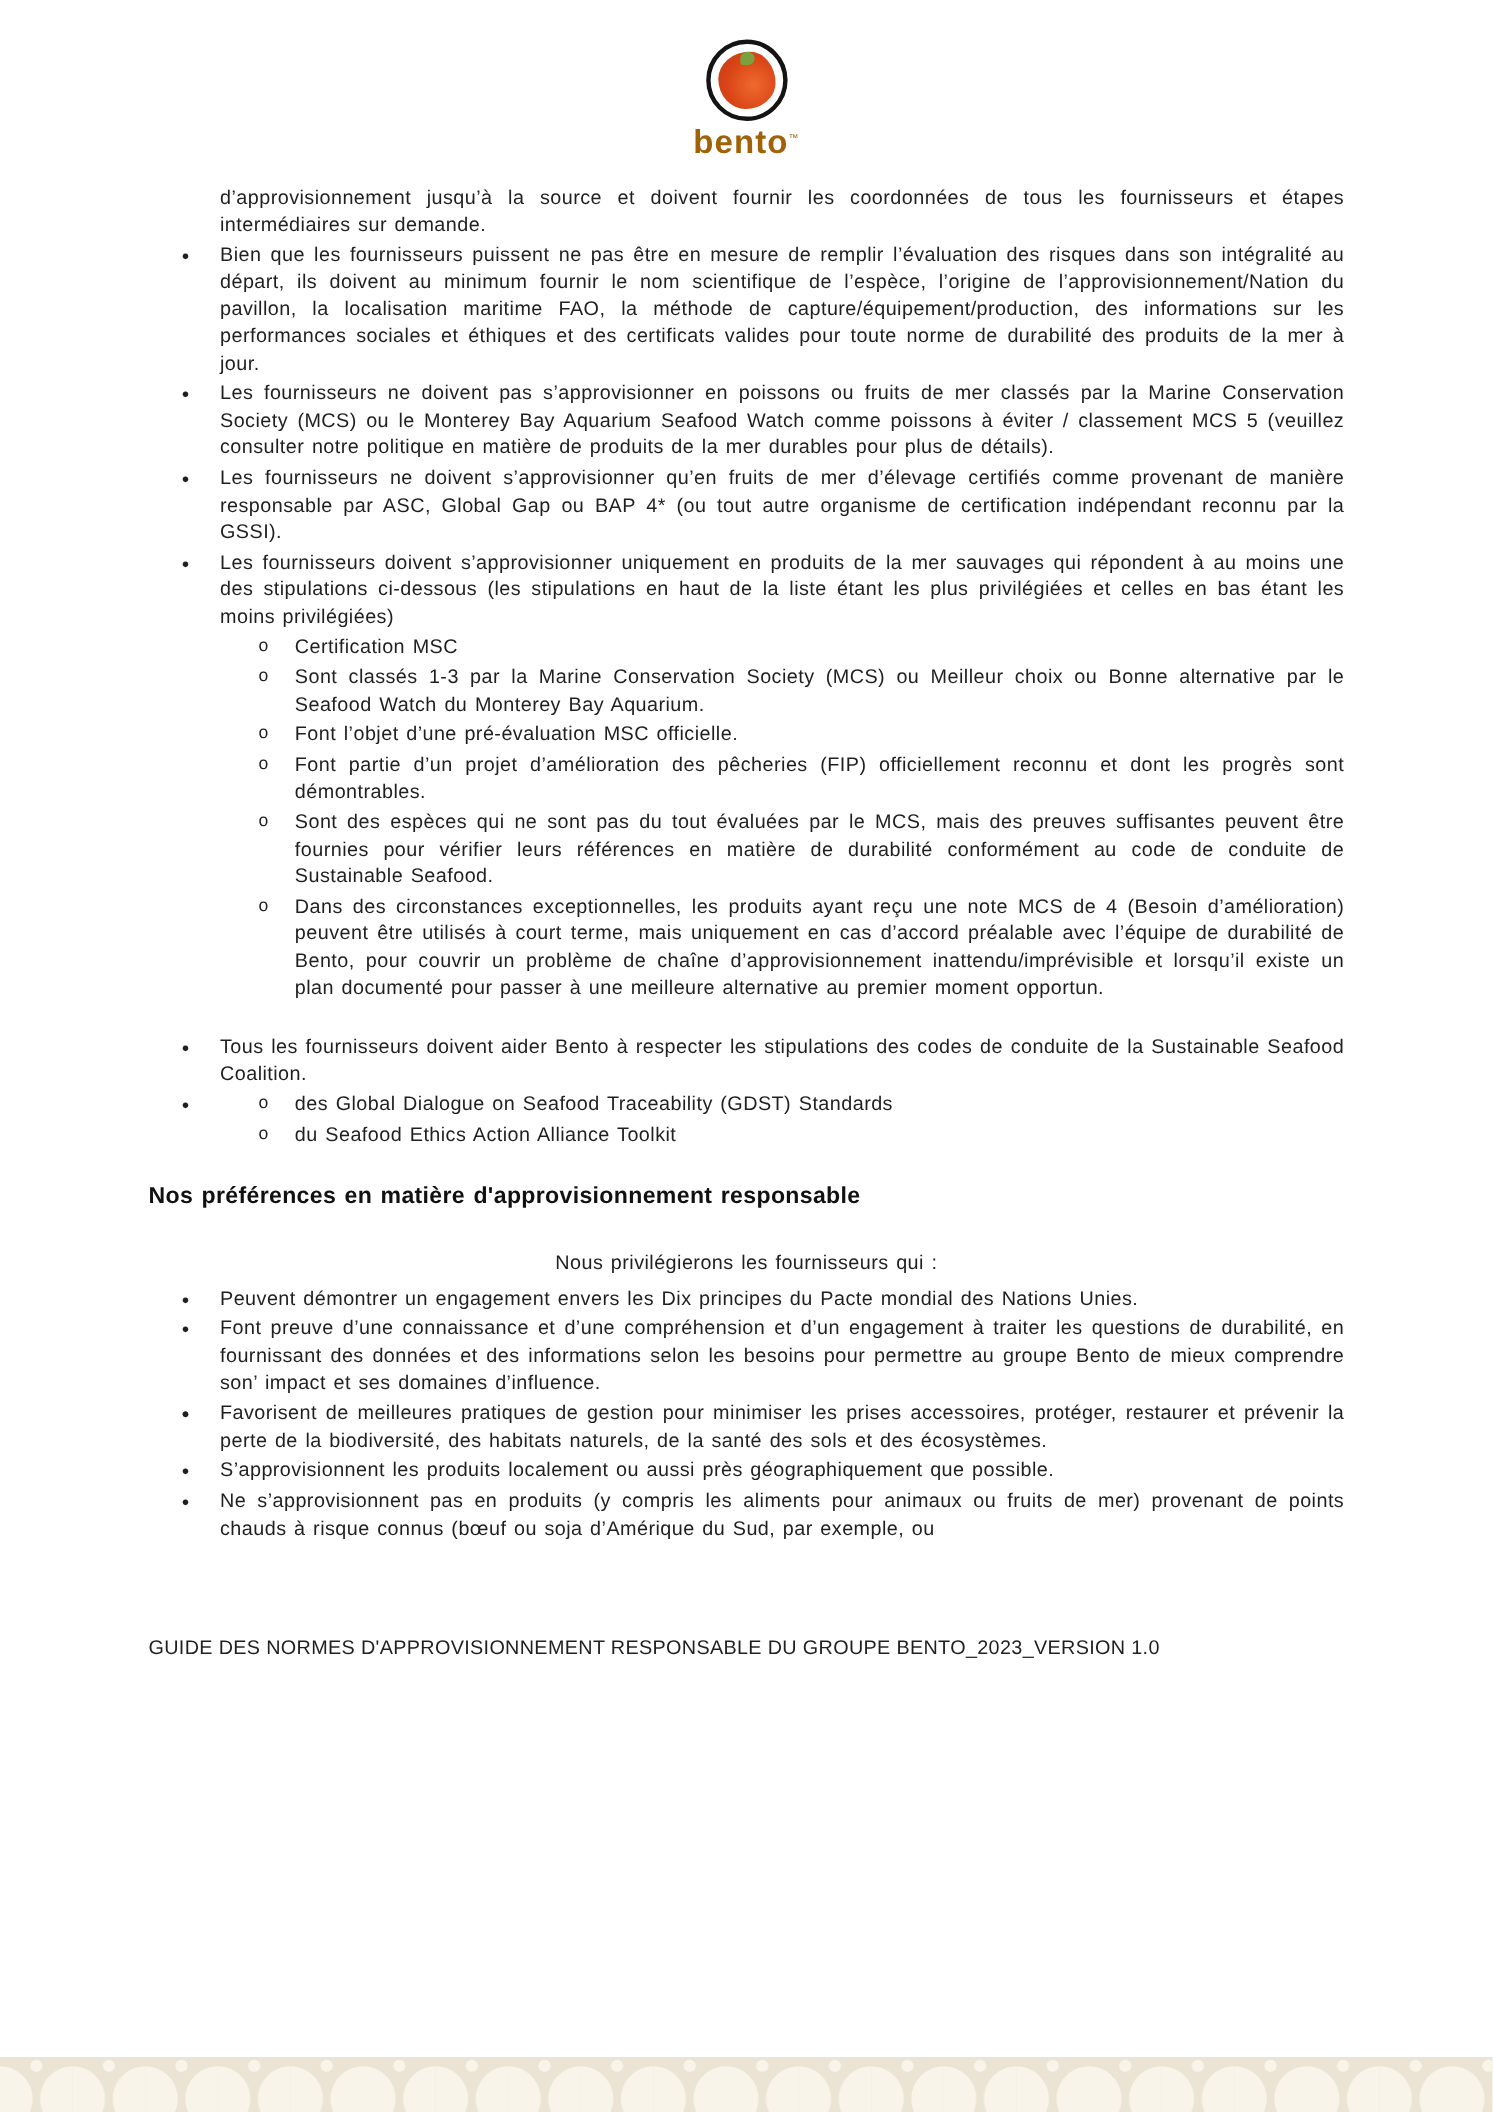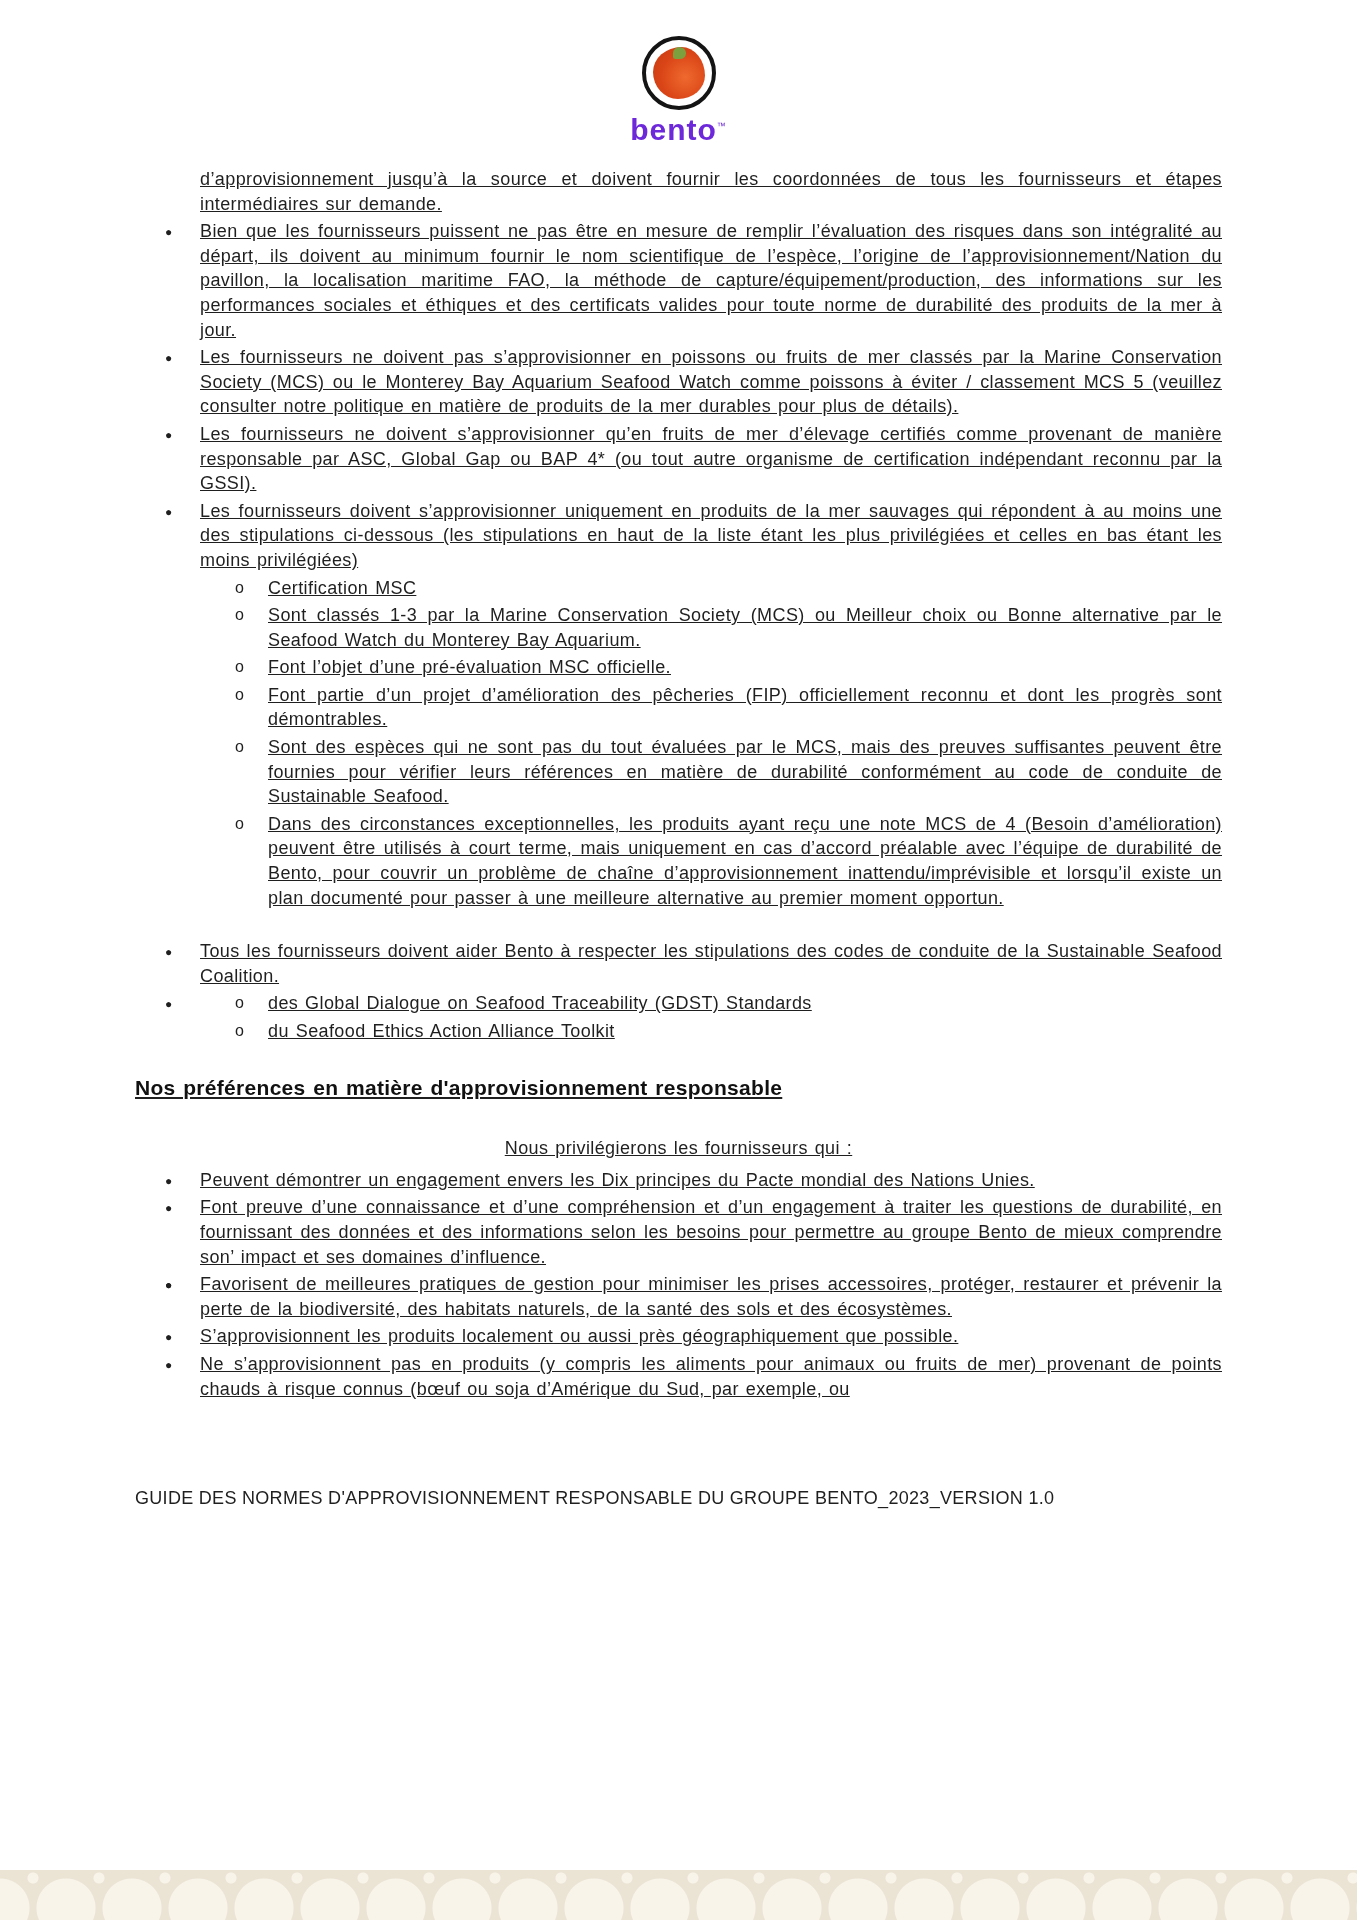--- a/index.html
+++ b/index.html
@@ -16,29 +16,28 @@
   }
   .logo-blob {
     position: absolute; inset: 7px;
     border-radius: 55% 45% 52% 48% / 48% 55% 45% 52%;
     background: radial-gradient(circle at 62% 58%, #ef6a2e 0%, #da4517 55%, #c23a10 100%);
   }
   .logo-leaf {
     position: absolute; width: 13px; height: 12px; left: 27px; top: 7px;
     border-radius: 60% 60% 55% 25%; background: #7ca03e;
   }
-  .logo-word { margin-top: 3px; font-size: 30px; font-weight: bold; letter-spacing: 1px; color: #6d28d9; }
+  .logo-word { margin-top: 3px; font-size: 30px; font-weight: bold; letter-spacing: 1px; color: #a16207; }
   .logo-word sup { font-size: 9px; font-weight: normal; }
   
   .content {
     margin: 20px 135px 0 135px;
     font-size: 18px; line-height: 24.6px;
     letter-spacing: 0.4px; word-spacing: 1.5px;
     text-align: justify;
-    text-decoration: underline;
   }
   .cont-para { padding-left: 65px; margin: 0 0 3px 0; }
   ul { list-style: none; margin: 0; padding: 0; }
   li { position: relative; margin: 0 0 3px 0; }
   li.l1 { padding-left: 65px; }
   li.l1 > .mk { position: absolute; left: 30px; top: 1px; font-size: 12px; }
   li.l2 { padding-left: 133px; }
   li.l2 > .mk { position: absolute; left: 100px; top: 0; font-size: 16px; }
   .gap { height: 26px; }
   .heading {

